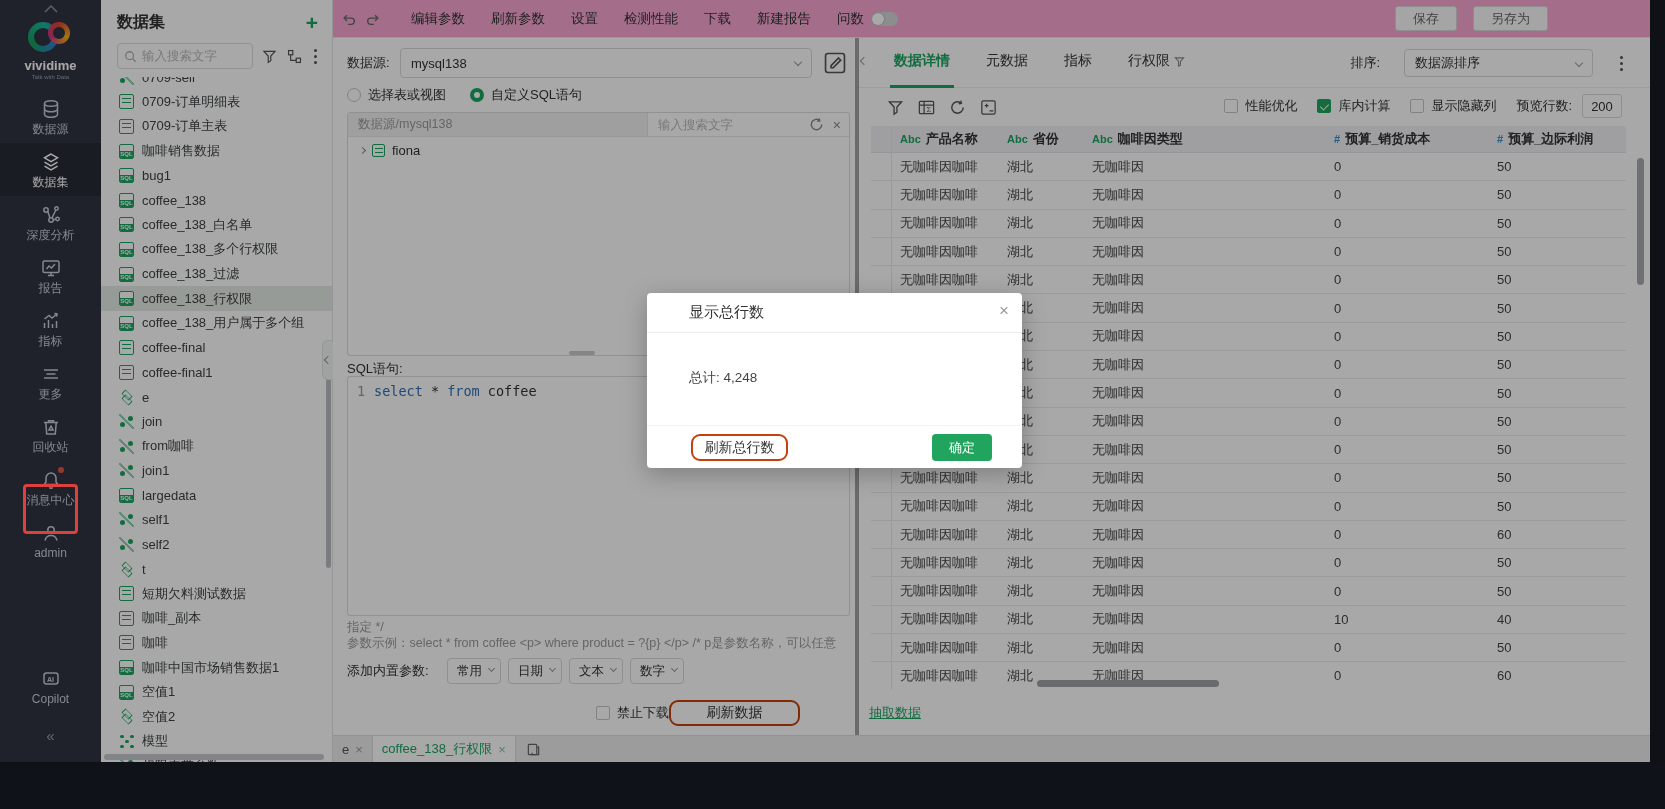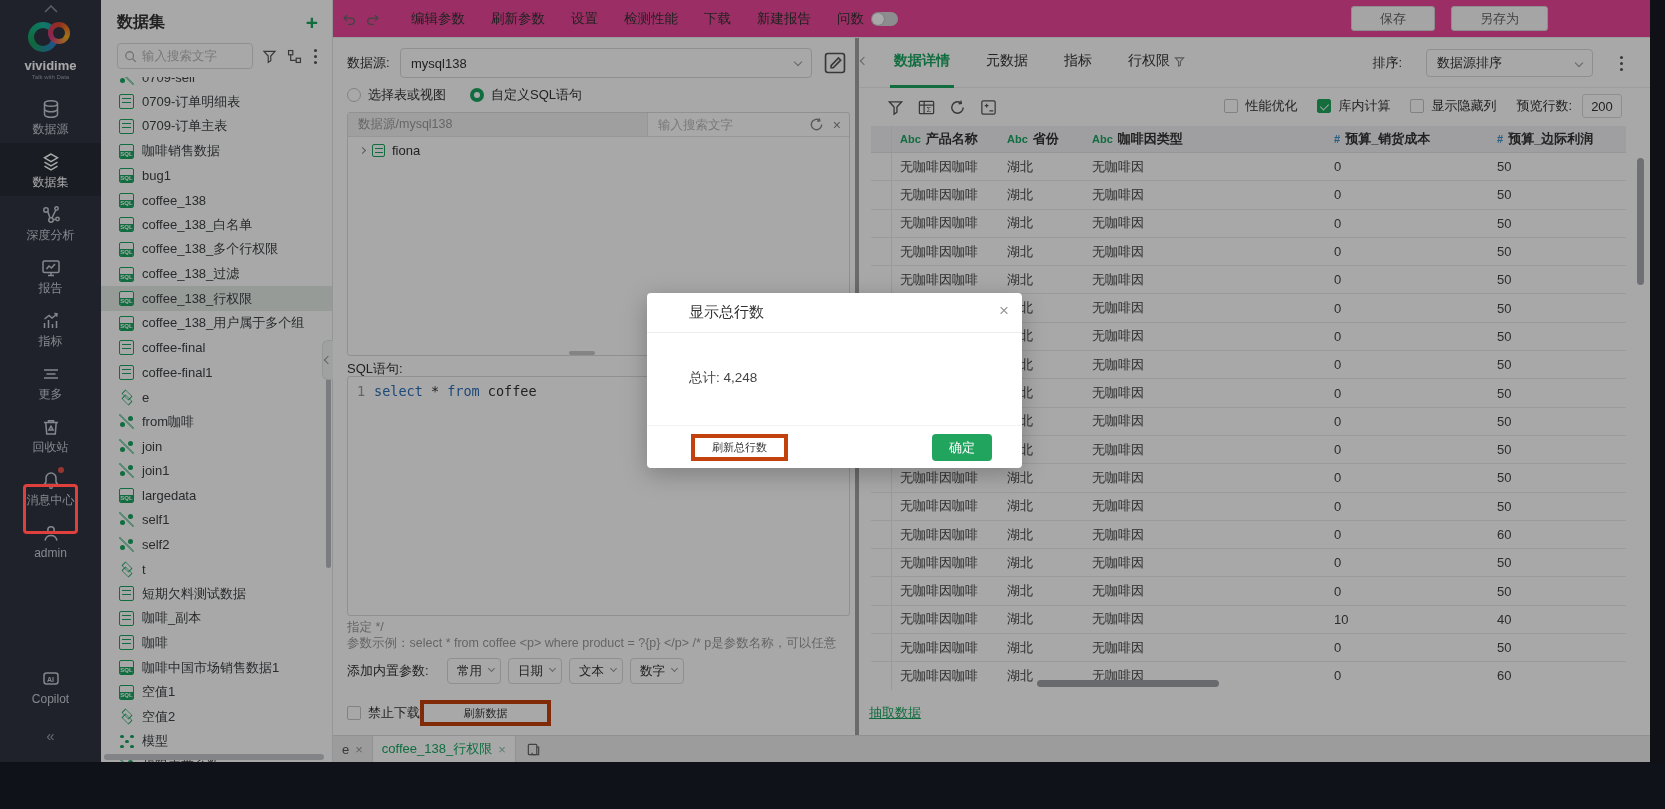--- a/index.html
+++ b/index.html
@@ -56,30 +56,30 @@
   .dsicon.layers::before{top:0;}
   .dsicon.layers::after{top:5px;}
   .dsicon.join::before{content:"";position:absolute;left:1px;top:8px;width:5px;height:5px;border-radius:50%;background:#1ba661;}
   .dsicon.join::after{content:"";position:absolute;right:1px;top:2px;width:5px;height:5px;border-radius:50%;background:#1ba661;}
   .dsicon.join{background:linear-gradient(45deg,transparent 44%,#8fd4b2 44% 56%,transparent 56%);}
   .dsicon.model::after{content:"";position:absolute;left:6px;top:6px;width:3.5px;height:3.5px;border-radius:50%;background:#1ba661;box-shadow:-5px -5px 0 #1ba661,5px -5px 0 #1ba661,-5px 5px 0 #1ba661,5px 5px 0 #1ba661;}
   .dp-vscroll{position:absolute;right:1px;top:365px;width:5px;height:203px;border-radius:3px;background:#b9bdc2;}
   .dp-hscroll{position:absolute;left:3px;bottom:2px;width:220px;height:6px;border-radius:3px;background:#c6c9cd;}
 
   
-  .main{position:absolute;left:333px;top:0;width:1317px;height:762px;background:#ec4899;}
+  .main{position:absolute;left:333px;top:0;width:1317px;height:762px;background:#f9a8d4;}
   .topbar{position:absolute;left:0;top:0;width:100%;height:38px;display:flex;align-items:center;border-bottom:1px solid #ececec;padding-left:4px;}
   .tb-iconbtn{width:24px;height:24px;display:flex;align-items:center;justify-content:center;color:#666;cursor:pointer;}
   .tb-iconbtn svg{width:16px;height:16px;}
   .menu-item{font-size:13.5px;color:#333;margin-left:26px;cursor:pointer;white-space:nowrap;}
   .menu-item:first-of-type{margin-left:18px;}
   .toggle{width:27px;height:14px;border-radius:7px;background:#d4d6d9;margin-left:7px;position:relative;cursor:pointer;}
   .toggle .knob{position:absolute;left:1px;top:1px;width:12px;height:12px;border-radius:50%;background:#fff;box-shadow:0 0 2px rgba(0,0,0,.3);}
   .tb-spacer{flex:1;}
-  .tb-btn{height:25px;padding:0 28px;border:1px solid #d8d8d8;border-radius:3px;background:#fbfbfb;color:#666;font-size:13px;display:flex;align-items:center;cursor:pointer;}
+  .tb-btn{height:25px;padding:0 17px;border:1px solid #d8d8d8;border-radius:3px;background:#fbfbfb;color:#666;font-size:13px;display:flex;align-items:center;cursor:pointer;}
   .tb-btn.save{margin-right:16px;}
   .tb-btn.saveas{margin-right:102px;}
 
   
   .editor{position:absolute;left:0;top:38px;width:522px;height:697px;background:#fff;}
   .panel-collapse-left{position:absolute;left:-11px;top:302px;width:11px;height:40px;background:#f3f4f5;border:1px solid #e3e4e6;border-right:none;border-radius:6px 0 0 6px;display:flex;align-items:center;justify-content:center;color:#999;cursor:pointer;}
   .chev{width:6px;height:6px;border-right:1.5px solid #999;border-bottom:1.5px solid #999;display:inline-block;}
   .chev.left{transform:rotate(135deg);}
   .chev.down{transform:rotate(45deg);margin-top:-3px;}
   .ds-row{position:absolute;left:14px;top:10px;right:3px;display:flex;align-items:center;}
@@ -112,39 +112,39 @@
   .sql-line{display:flex;}
   .sql-num{flex:0 0 26px;text-align:center;color:#999;}
   .kw{color:#2d6fb8;}
   .code{color:#333;}
   .hint{position:absolute;left:14px;top:582px;width:500px;font-size:12.5px;color:#9a9a9a;line-height:15.5px;}
   .builtin-row{position:absolute;left:14px;top:620px;display:flex;align-items:center;}
   .builtin-label{font-size:13px;color:#333;width:100px;}
   .builtin-btns{display:flex;gap:7px;}
   .mini-select{position:relative;height:26px;border:1px solid #d9d9d9;border-radius:4px;background:#fff;font-size:12.5px;color:#333;display:flex;align-items:center;padding:0 18px 0 9px;cursor:pointer;}
   .mini-select .chev{position:absolute;right:6px;top:10px;border-color:#999;width:5px;height:5px;}
-  .editor-foot{position:absolute;left:14px;top:662px;right:55px;display:flex;align-items:center;justify-content:flex-start;}
+  .editor-foot{position:absolute;left:14px;top:662px;right:55px;display:flex;align-items:center;justify-content:flex-end;}
   .checkbox{display:flex;align-items:center;gap:7px;font-size:13px;color:#333;cursor:pointer;}
   .cbox{width:14px;height:14px;border:1px solid #c6c6c6;border-radius:2px;background:#fff;position:relative;}
   .checkbox.on .cbox{background:#21a45d;border-color:#21a45d;}
   .checkbox.on .cbox::after{content:"";position:absolute;left:4px;top:1.5px;width:4px;height:7px;border-right:1.6px solid #fff;border-bottom:1.6px solid #fff;transform:rotate(45deg);}
-  .outline-btn{height:26px;border:4px solid #c2410c;border-radius:0;background:#fff;font-size:11px;color:#333;display:flex;align-items:center;justify-content:center;cursor:pointer;}
+  .outline-btn{height:26px;border:2px solid #c2410c;border-radius:9px;background:#fff;font-size:14px;color:#333;display:flex;align-items:center;justify-content:center;cursor:pointer;}
   .refresh-data{width:131px;}
 
   
   .detail{position:absolute;left:522px;top:38px;width:795px;height:697px;border-left:4px solid #a3a3a3;background:#fff;}
   .dt-tabsrow{position:absolute;left:0;top:0;width:100%;height:50px;border-bottom:1px solid #efefef;display:flex;align-items:center;}
   .dt-collapse{position:absolute;left:2px;top:12px;color:#999;cursor:pointer;}
   .dt-tab{font-size:14px;color:#333;margin-left:28px;height:50px;display:flex;align-items:center;gap:4px;cursor:pointer;border-bottom:3px solid transparent;padding:0 4px;}
   .dt-tab.first{margin-left:31px;}
   .dt-tab.active{color:#1ba661;font-weight:bold;border-bottom-color:#1ba661;}
   .dt-tab svg{width:11px;height:11px;}
   .dt-sort{position:absolute;right:24px;top:11px;display:flex;align-items:center;gap:24px;margin-left:44px;}
   .dt-sort .lbl{font-size:13px;color:#333;}
-  .dt-sort .select-box{width:167px;height:28px;}
+  .dt-sort .select-box{width:189px;height:28px;}
   .dt-toolrow{position:absolute;left:0;top:50px;width:100%;height:38px;display:flex;align-items:center;}
   .dt-icons{display:flex;gap:12px;margin-left:27px;}
   .dt-icons .icon-btn svg{width:19px;height:19px;}
   .dt-checks{position:absolute;right:28px;top:6px;display:flex;align-items:center;gap:20px;}
   .preview{display:flex;align-items:center;gap:10px;font-size:13px;color:#333;}
   .preview input{width:40px;height:24px;border:1px solid #d9d9d9;border-radius:3px;text-align:center;font-size:13px;color:#333;outline:none;}
   .table-wrap{position:absolute;left:12px;top:88px;width:755px;height:564px;overflow:hidden;}
   .thead{display:flex;height:27px;background:#f1f2f4;border-bottom:1px solid #e3e4e6;}
   .th{display:flex;align-items:center;gap:5px;padding-left:8px;font-size:13px;color:#333;font-weight:bold;}
   .ttype{font-size:11px;font-weight:bold;}
@@ -403,26 +403,26 @@
           <span class="ds-label">coffee-final1</span>
         </div>
 
         <div class="ds-item">
           <span class="dsicon layers"></span>
           <span class="ds-label">e</span>
         </div>
 
         <div class="ds-item">
           <span class="dsicon join"></span>
+          <span class="ds-label">join</span>
+        </div>
+
+        <div class="ds-item">
+          <span class="dsicon join"></span>
           <span class="ds-label">from咖啡</span>
-        </div>
-
-        <div class="ds-item">
-          <span class="dsicon join"></span>
-          <span class="ds-label">join</span>
         </div>
 
         <div class="ds-item">
           <span class="dsicon join"></span>
           <span class="ds-label">join1</span>
         </div>
 
         <div class="ds-item">
           <span class="dsicon sql"></span>
           <span class="ds-label">largedata</span>

